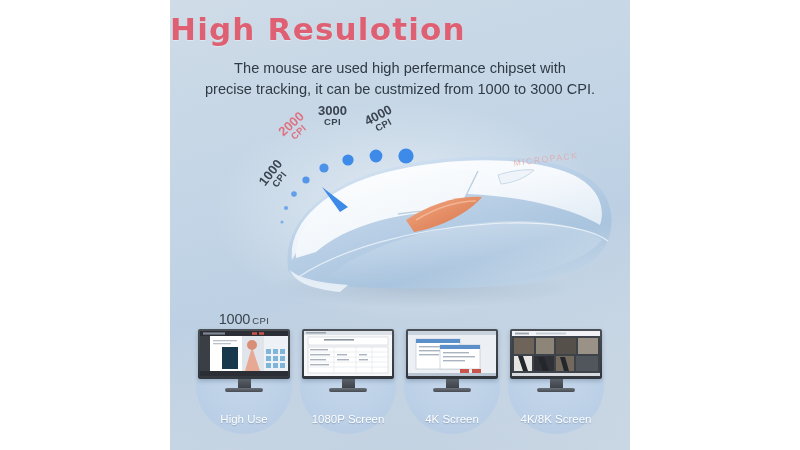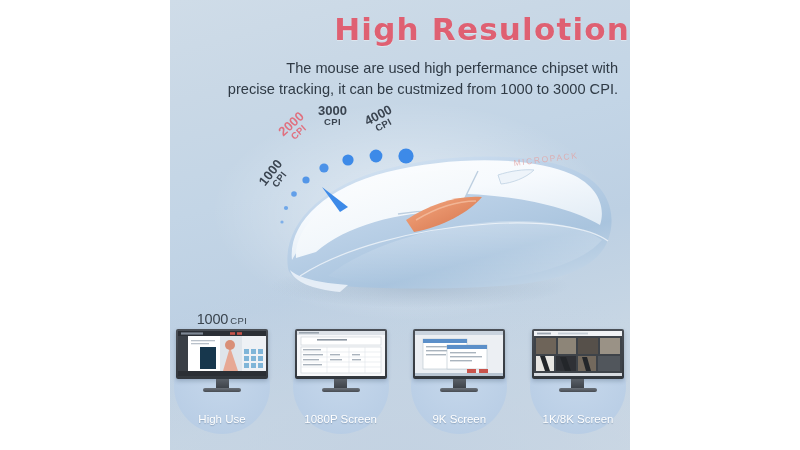--- a/index.html
+++ b/index.html
@@ -20,28 +20,28 @@
   }
   
   #panel:before{
     content:"";position:absolute;left:-6%;top:18%;width:112%;height:58%;
     background:radial-gradient(55% 60% at 52% 50%, rgba(255,255,255,.55) 0%, rgba(255,255,255,0) 70%);
     pointer-events:none;
   }
 
   
   .title{
-    position:absolute;left:0;top:14px;width:100%;text-align:right;
+    position:absolute;left:0;top:14px;width:100%;text-align:left;
     font-size:31px;line-height:1;font-weight:700;letter-spacing:1.2px;
     color:#df6072;
     font-family:"DejaVu Sans", sans-serif;
     text-shadow:0 1px 0 rgba(255,255,255,.35);
   }
   .subtitle{
-    position:absolute;left:12px;top:58px;width:436px;text-align:right;
+    position:absolute;left:12px;top:58px;width:436px;text-align:center;
     font-size:14.6px;line-height:1.45;color:#2f3a45;font-weight:400;
     font-family:"Liberation Sans", sans-serif;
   }
 
   
   #mouse-art{position:absolute;left:0;top:100px;width:460px;height:215px;}
 
   
   .cpi-tag{
     position:absolute;color:#3a4450;font-weight:600;text-align:center;
@@ -51,21 +51,21 @@
   .cpi-tag .unit{display:block;font-size:9.5px;line-height:1.05;letter-spacing:.3px;}
   .cpi-tag.accent{color:#e0707f;}
   #tag-1000{left:90px;top:64px;transform:rotate(-52deg);}
   #tag-2000{left:110px;top:16px;transform:rotate(-42deg);}
   #tag-3000{left:148px;top:4px;transform:rotate(0deg);}
   #tag-4000{left:196px;top:8px;transform:rotate(-28deg);}
 
   
   #monitors{
     position:absolute;left:0;bottom:16px;width:460px;height:124px;
-    display:flex;justify-content:space-between;align-items:flex-end;
+    display:flex;justify-content:center;align-items:flex-end;
   }
   .mon-cell{position:relative;width:104px;height:124px;}
   .mon-circle{
     position:absolute;left:50%;bottom:0;transform:translateX(-50%);
     width:96px;height:96px;border-radius:50%;
     background:radial-gradient(circle at 50% 38%, #c6d8ec 0%, #b9cee6 70%, #b3cae4 100%);
     opacity:.92;
   }
   .mon-cpi{
     position:absolute;left:0;top:0;width:100%;text-align:center;
@@ -313,21 +313,21 @@
                 <rect x="35" y="29" width="22" height="1.4" fill="#aab4be"></rect>
                 <rect x="52" y="38" width="9" height="4" fill="#c9544c"></rect>
                 <rect x="64" y="38" width="9" height="4" fill="#c9544c"></rect>
                 <rect x="0" y="42" width="88" height="3" fill="#b9c5d2"></rect>
               </svg>
             </div>
           </div>
           <div class="mon-neck"></div>
           <div class="mon-base"></div>
         </div>
-        <div class="mon-label">9K Screen</div>
+        <div class="mon-label">4K Screen</div>
       </div>
 
       <div class="mon-cell">
         <div class="mon-circle"></div>
         <div class="mon-wrap">
           <div class="mon-bezel">
             <div class="mon-screen">
               <svg width="88" height="45" viewBox="0 0 88 45">
                 <rect width="88" height="45" fill="#ffffff"></rect>
                 <rect width="88" height="5" fill="#f0f2f5"></rect>
@@ -349,18 +349,18 @@
                   <path d="M26 26 L31 40 L37 40 L32 26 Z"></path>
                   <path d="M48 26 L52 40 L57 40 L53 26 Z"></path>
                 </g>
                 <rect x="0" y="42" width="88" height="3" fill="#d7dbe0"></rect>
               </svg>
             </div>
           </div>
           <div class="mon-neck"></div>
           <div class="mon-base"></div>
         </div>
-        <div class="mon-label">1K/8K Screen</div>
+        <div class="mon-label">4K/8K Screen</div>
       </div>
 
     </div>
   </div>
 </div>
 
 </body></html>

